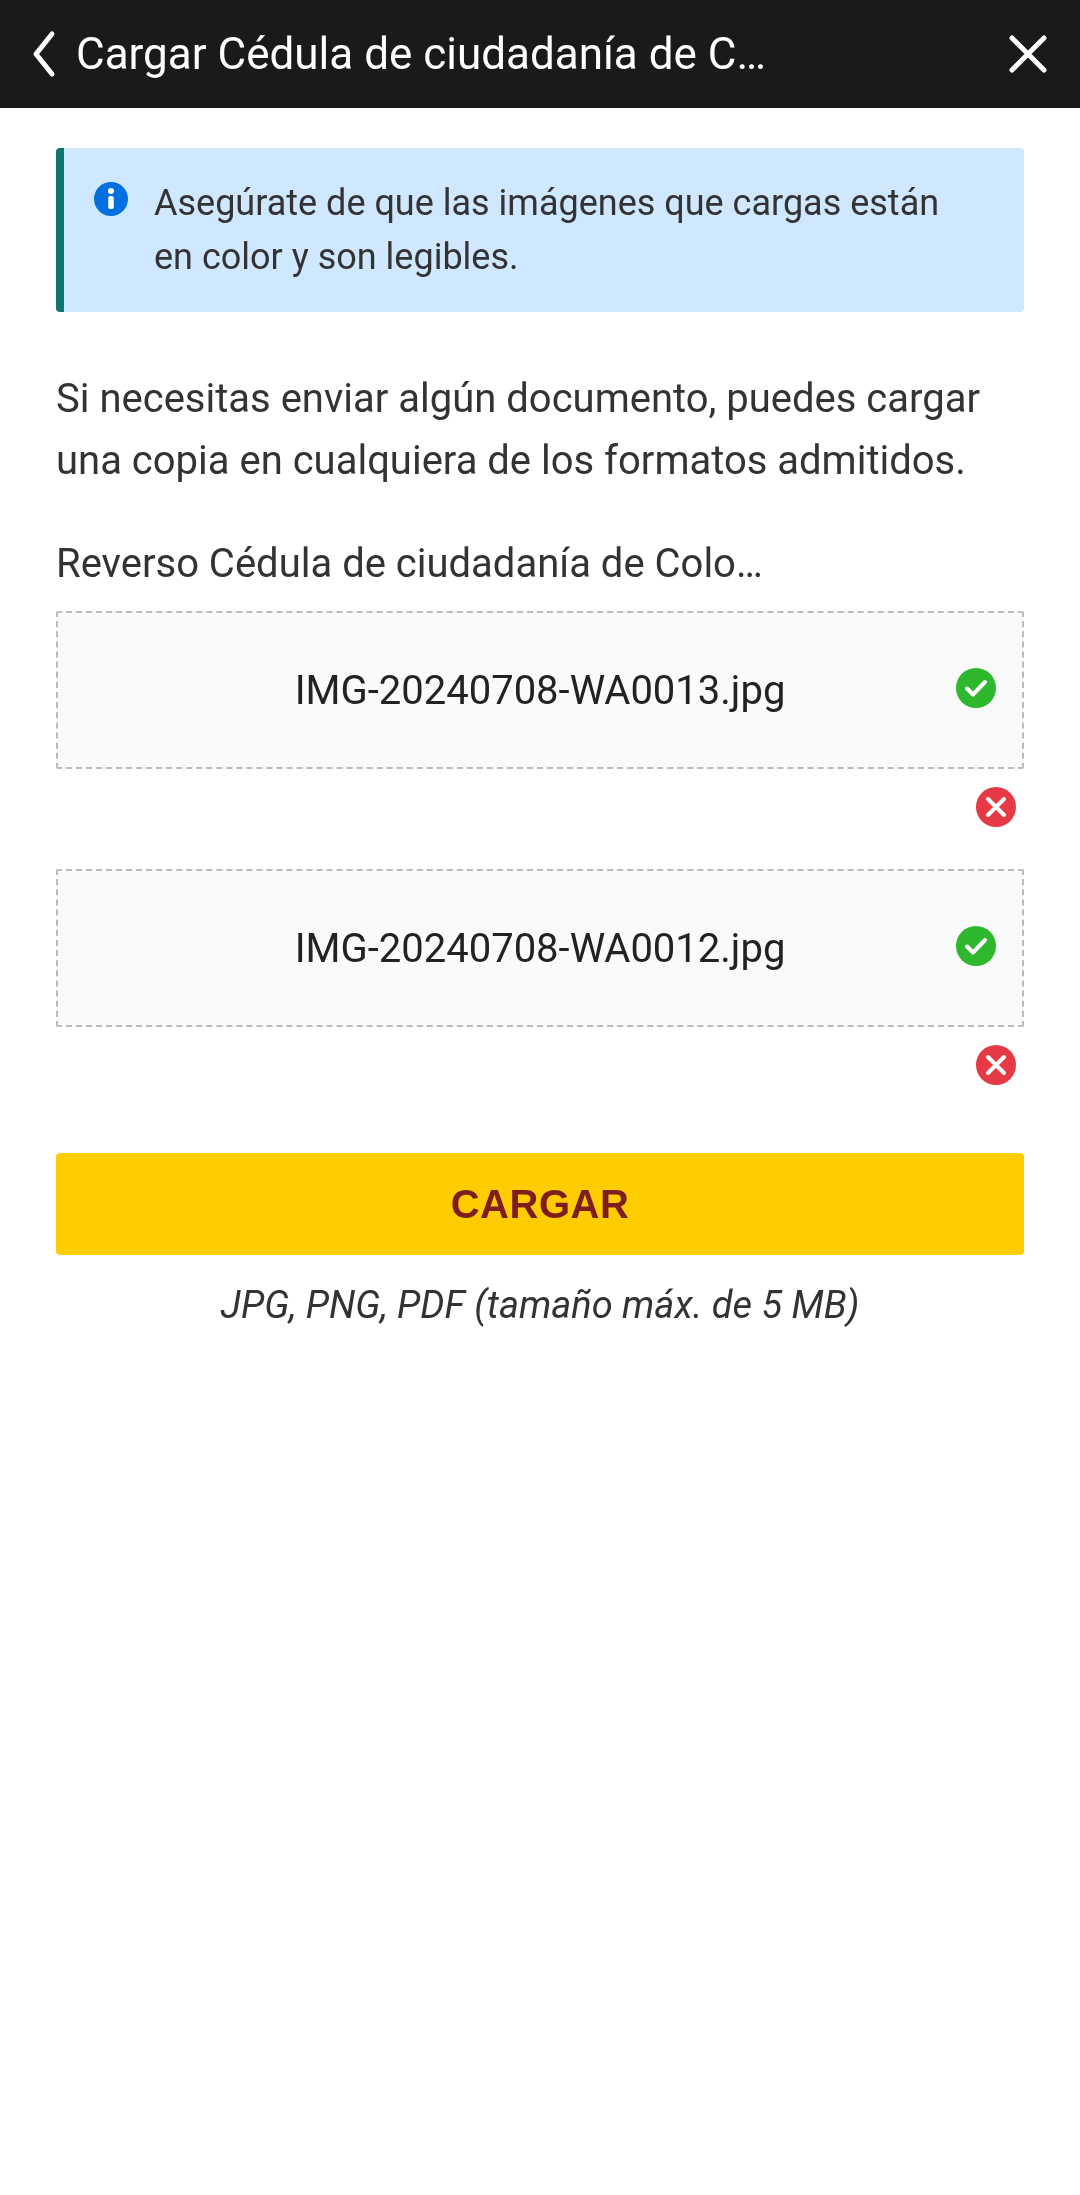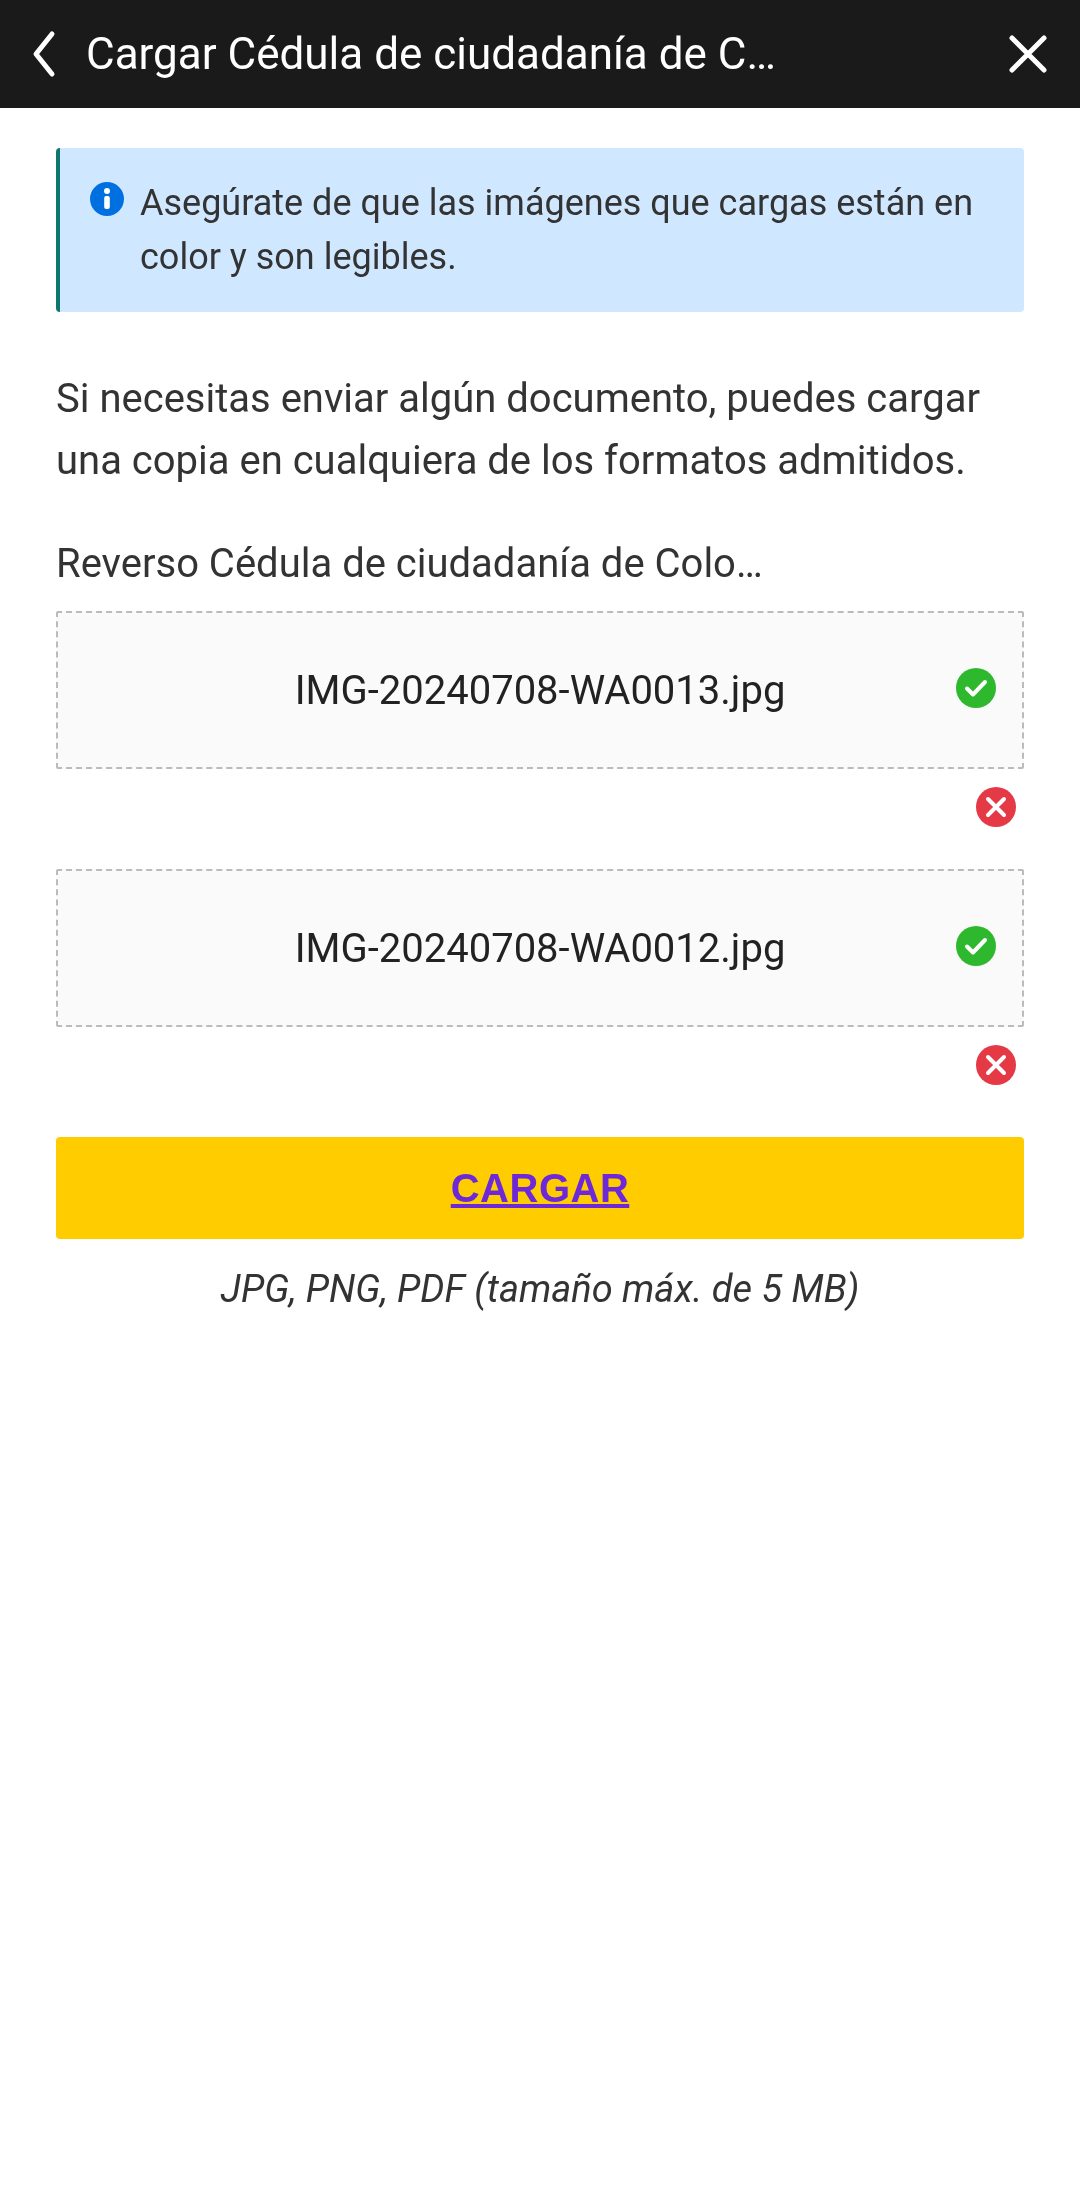--- a/index.html
+++ b/index.html
@@ -13,21 +13,21 @@
       height: 2195px;
       background: #ffffff;
       overflow: hidden;
     }
     .header {
       background: #1a1a1a;
       height: 108px;
       display: flex;
       align-items: center;
       padding: 0 30px;
-      gap: 30px;
+      gap: 20px;
     }
     .back-btn {
       flex-shrink: 0;
       display: flex;
       align-items: center;
       justify-content: center;
     }
     .header-title {
       color: #ffffff;
       font-size: 44px;
@@ -41,26 +41,26 @@
       flex-shrink: 0;
       display: flex;
       align-items: center;
       justify-content: center;
     }
     .content {
       padding: 40px 56px 0 56px;
     }
     .info-banner {
       background: #cfe7ff;
-      border-left: 4px solid #0f766e;
+      border-left: 8px solid #0f766e;
       border-radius: 4px;
       padding: 28px 40px 28px 30px;
       display: flex;
       align-items: flex-start;
-      gap: 16px;
+      gap: 26px;
       margin-bottom: 56px;
     }
     .info-icon {
       flex-shrink: 0;
       width: 34px;
       height: 34px;
       margin-top: 6px;
     }
     .info-text {
       color: #333333;
@@ -109,26 +109,25 @@
       padding: 18px 8px 18px 0;
       margin-bottom: 20px;
     }
     .upload-btn {
       background: #ffcc00;
       border: none;
       width: 100%;
       height: 102px;
       font-size: 40px;
       font-weight: 700;
-      color: #6d28d9;
+      color: #7f1d1d;
       border-radius: 4px;
       cursor: pointer;
       letter-spacing: 0.5px;
-      margin-top: 10px;
-      text-decoration: underline;
+      margin-top: 26px;
     }
     .format-note {
       text-align: center;
       color: #333333;
       font-size: 38px;
       margin-top: 28px;
       font-style: italic;
     }
   </style>
 </head>

